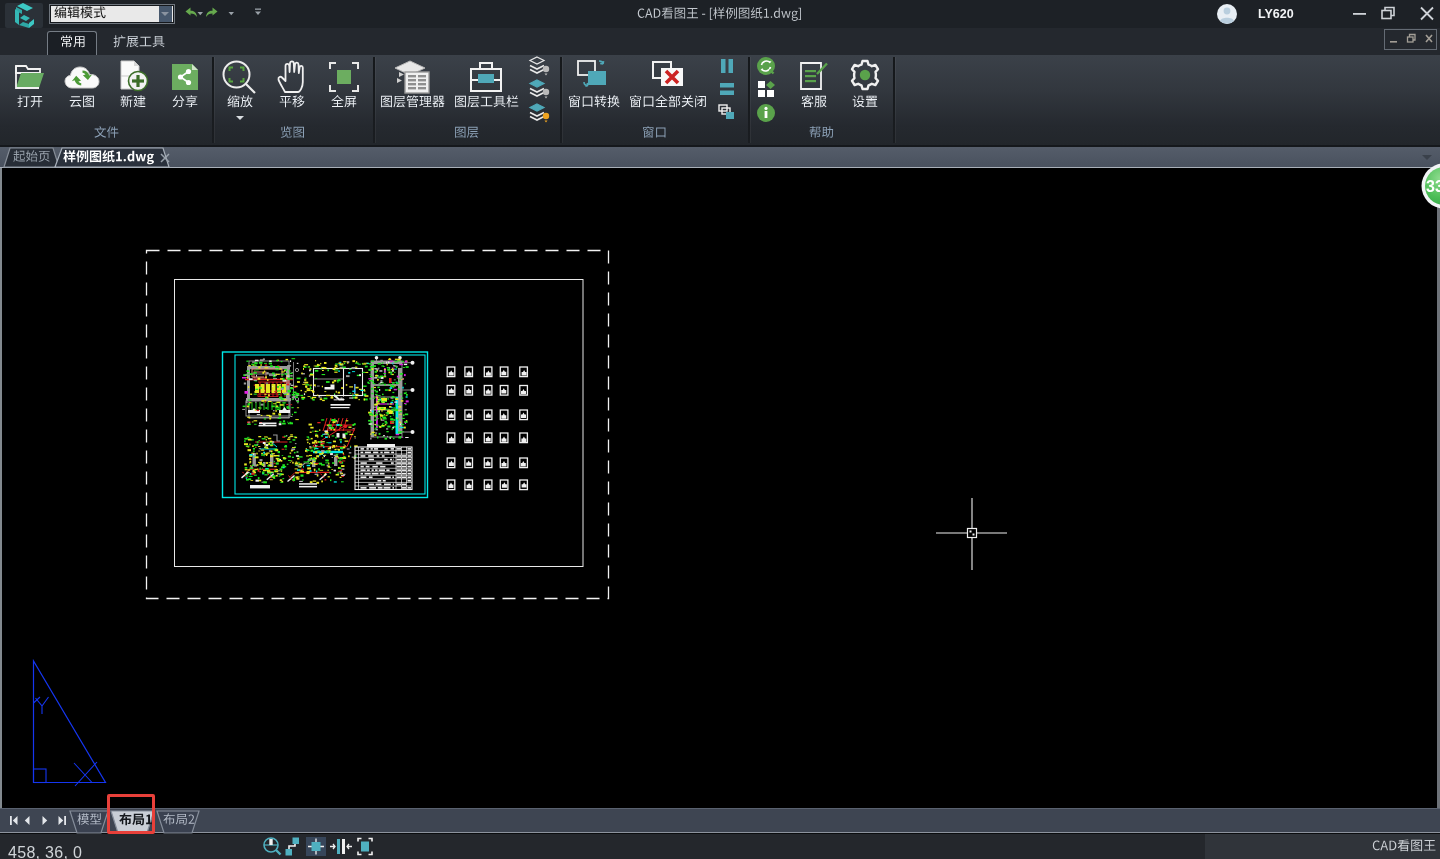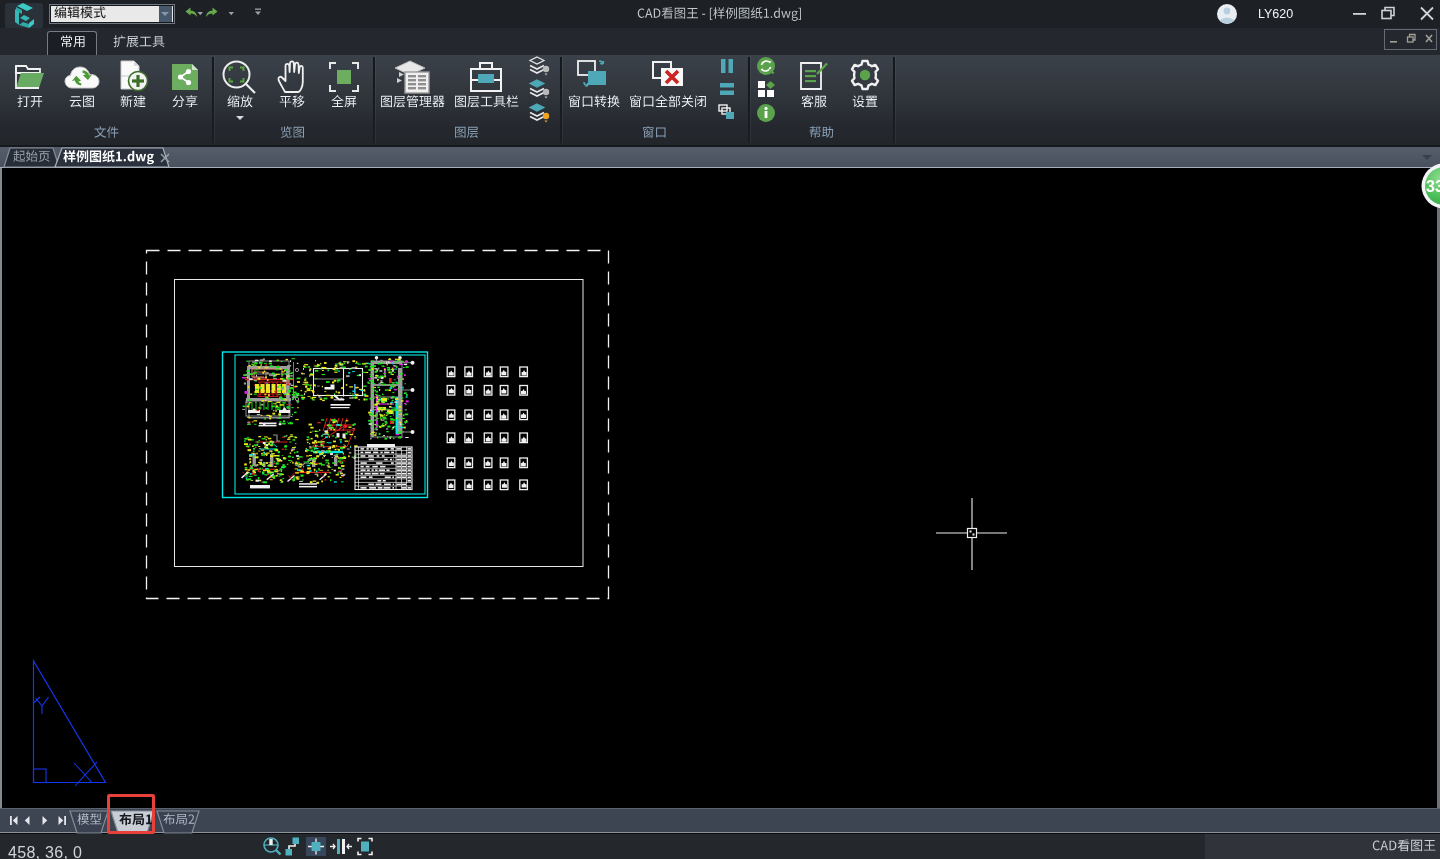--- a/index.html
+++ b/index.html
@@ -54,21 +54,21 @@
       <div class="abs" style="left:600px;top:7px;width:240px;display:flex;justify-content:center">
         <svg width="165.3" height="15.6" viewBox="0 0 165.3 15.6" style="display:block">
           <path d="M4.7 10.9C5.9 10.9 6.8 10.4 7.5 9.6L6.9 8.9C6.3 9.5 5.6 9.9 4.8 9.9C3.0 9.9 1.9 8.4 1.9 6.1C1.9 3.8 3.1 2.4 4.8 2.4C5.6 2.4 6.2 2.8 6.7 3.3L7.3 2.5C6.8 2.0 5.9 1.4 4.8 1.4C2.5 1.4 0.7 3.2 0.7 6.2C0.7 9.2 2.4 10.9 4.7 10.9Z M8.0 10.8H9.2L10.1 7.9H13.4L14.3 10.8H15.5L12.4 1.6H11.1ZM10.4 7.0 10.8 5.6C11.1 4.6 11.4 3.6 11.7 2.5H11.8C12.1 3.6 12.4 4.6 12.7 5.6L13.1 7.0Z M16.8 10.8H19.2C21.9 10.8 23.4 9.0 23.4 6.1C23.4 3.2 21.9 1.6 19.1 1.6H16.8ZM18.0 9.8V2.5H19.0C21.2 2.5 22.2 3.8 22.2 6.1C22.2 8.4 21.2 9.8 19.0 9.8Z M28.3 8.1H33.8V8.9H28.3ZM28.3 7.4V6.6H33.8V7.4ZM28.3 9.6H33.8V10.5H28.3ZM34.5 0.3C32.5 0.8 28.7 0.9 25.7 1.0C25.7 1.2 25.8 1.5 25.8 1.7C26.9 1.7 28.1 1.7 29.3 1.6C29.2 1.9 29.1 2.2 29.0 2.5H25.8V3.2H28.7C28.6 3.5 28.5 3.8 28.3 4.2H24.9V4.9H27.9C27.1 6.3 26.0 7.4 24.6 8.2C24.8 8.4 25.1 8.8 25.2 9.0C26.1 8.4 26.8 7.8 27.4 7.1V11.8H28.3V11.3H33.8V11.8H34.7V5.8H28.4C28.6 5.5 28.8 5.2 29.0 4.9H35.9V4.2H29.3C29.5 3.8 29.6 3.5 29.8 3.2H35.2V2.5H30.0L30.3 1.6C32.1 1.4 33.8 1.3 35.1 1.0Z M41.4 7.3C42.4 7.5 43.6 7.9 44.3 8.3L44.7 7.6C44.0 7.3 42.8 6.9 41.8 6.7ZM40.1 8.8C41.8 9.1 44.0 9.6 45.2 10.0L45.6 9.3C44.4 8.9 42.2 8.4 40.5 8.2ZM37.7 0.8V11.8H38.6V11.2H47.2V11.8H48.1V0.8ZM38.6 10.4V1.7H47.2V10.4ZM41.8 1.9C41.2 2.9 40.1 3.9 39.1 4.5C39.3 4.7 39.6 4.9 39.7 5.1C40.1 4.8 40.5 4.5 40.9 4.2C41.3 4.6 41.7 5.0 42.2 5.3C41.2 5.8 40.0 6.2 38.8 6.4C39.0 6.6 39.2 7.0 39.3 7.2C40.5 6.9 41.8 6.4 43.0 5.8C44.1 6.4 45.2 6.8 46.4 7.0C46.5 6.8 46.8 6.5 47.0 6.3C45.9 6.1 44.8 5.8 43.8 5.3C44.7 4.7 45.5 4.0 46.0 3.2L45.5 2.9L45.4 2.9H42.1C42.3 2.7 42.5 2.4 42.6 2.2ZM41.4 3.7 41.5 3.6H44.7C44.3 4.1 43.7 4.5 43.0 4.9C42.4 4.6 41.8 4.2 41.4 3.7Z M49.8 10.3V11.2H61.0V10.3H55.9V6.4H60.0V5.5H55.9V2.0H60.4V1.1H50.5V2.0H54.9V5.5H51.0V6.4H54.9V10.3Z M65.0 7.7H68.2V6.8H65.0Z M72.9 12.9H75.4V12.2H73.8V1.5H75.4V0.8H72.9Z M81.3 0.6C81.8 1.2 82.2 2.1 82.4 2.6L83.3 2.3C83.1 1.7 82.6 0.9 82.2 0.3ZM86.1 0.2C85.8 0.9 85.4 1.9 84.9 2.7H80.8V3.5H83.6V5.2H81.2V6.1H83.6V7.9H80.3V8.8H83.6V11.7H84.6V8.8H87.7V7.9H84.6V6.1H87.0V5.2H84.6V3.5H87.4V2.7H85.9C86.3 2.0 86.7 1.2 87.1 0.5ZM78.1 0.2V2.7H76.5V3.5H78.1C77.8 5.2 77.0 7.2 76.2 8.3C76.4 8.5 76.6 8.9 76.7 9.2C77.2 8.4 77.7 7.2 78.1 6.0V11.7H79.0V5.2C79.4 5.9 79.7 6.6 79.9 7.0L80.5 6.3C80.3 6.0 79.4 4.5 79.0 4.1V3.5H80.3V2.7H79.0V0.2Z M97.0 1.7V8.7H97.8V1.7ZM99.0 0.3V10.5C99.0 10.7 98.9 10.7 98.7 10.8C98.5 10.8 97.8 10.8 97.1 10.7C97.2 11.0 97.4 11.4 97.4 11.7C98.4 11.7 99.0 11.6 99.4 11.5C99.7 11.3 99.9 11.1 99.9 10.5V0.3ZM92.8 7.1C93.2 7.5 93.8 7.9 94.1 8.3C93.6 9.5 92.8 10.5 91.9 11.0C92.1 11.2 92.4 11.5 92.5 11.8C94.4 10.4 95.7 7.8 96.1 3.8L95.6 3.7L95.4 3.7H93.8C94.0 3.1 94.2 2.5 94.3 1.8H96.4V0.9H92.0V1.8H93.4C93.0 3.8 92.4 5.7 91.5 6.9C91.7 7.1 92.0 7.4 92.2 7.5C92.7 6.7 93.2 5.7 93.6 4.6H95.2C95.0 5.6 94.8 6.6 94.5 7.4C94.1 7.1 93.7 6.8 93.3 6.5ZM91.0 0.3C90.5 2.1 89.7 3.9 88.7 5.1C88.9 5.3 89.1 5.8 89.2 6.0C89.5 5.6 89.8 5.2 90.1 4.7V11.7H91.0V2.9C91.3 2.1 91.6 1.3 91.8 0.5Z M105.5 7.3C106.5 7.5 107.8 7.9 108.5 8.3L108.9 7.6C108.2 7.3 106.9 6.9 105.9 6.7ZM104.3 8.8C106.0 9.1 108.2 9.6 109.4 10.0L109.8 9.3C108.6 8.9 106.4 8.4 104.7 8.2ZM101.9 0.8V11.8H102.8V11.2H111.4V11.8H112.3V0.8ZM102.8 10.4V1.7H111.4V10.4ZM106.0 1.9C105.4 2.9 104.3 3.9 103.2 4.5C103.4 4.7 103.8 4.9 103.9 5.1C104.3 4.8 104.7 4.5 105.0 4.2C105.4 4.6 105.9 5.0 106.4 5.3C105.3 5.8 104.1 6.2 103.0 6.4C103.2 6.6 103.4 7.0 103.5 7.2C104.7 6.9 106.0 6.4 107.2 5.8C108.2 6.4 109.4 6.8 110.6 7.0C110.7 6.8 110.9 6.5 111.1 6.3C110.0 6.1 108.9 5.8 107.9 5.3C108.9 4.7 109.7 4.0 110.2 3.2L109.7 2.9L109.5 2.9H106.3C106.5 2.7 106.6 2.4 106.8 2.2ZM105.6 3.7 105.6 3.6H108.9C108.4 4.1 107.8 4.5 107.2 4.9C106.5 4.6 106.0 4.2 105.6 3.7Z M113.9 10.1 114.1 11.0C115.3 10.7 116.8 10.3 118.3 9.9L118.3 9.1C116.6 9.5 115.0 9.9 113.9 10.1ZM114.1 5.5C114.3 5.4 114.6 5.3 116.3 5.1C115.7 5.9 115.1 6.6 114.9 6.8C114.5 7.3 114.2 7.6 113.9 7.6C114.0 7.8 114.2 8.2 114.2 8.4V8.5L114.2 8.5C114.5 8.3 115.0 8.2 118.4 7.5C118.3 7.3 118.3 7.0 118.4 6.7L115.6 7.2C116.6 6.1 117.5 4.8 118.3 3.4L117.6 2.9C117.4 3.4 117.1 3.8 116.8 4.2L115.1 4.4C115.9 3.3 116.6 2.0 117.2 0.6L116.3 0.2C115.8 1.8 114.9 3.4 114.6 3.8C114.3 4.2 114.1 4.5 113.8 4.6C113.9 4.8 114.1 5.3 114.1 5.5ZM118.8 11.8C119.1 11.6 119.4 11.4 122.0 10.6C122.0 10.3 121.9 10.0 121.9 9.7L119.7 10.4V6.0H122.0C122.3 9.3 122.9 11.6 124.2 11.6C125.0 11.6 125.3 11.1 125.4 9.2C125.2 9.1 124.8 8.9 124.6 8.7C124.6 10.1 124.5 10.7 124.3 10.7C123.6 10.7 123.1 8.9 122.9 6.0H125.1V5.1H122.9C122.8 4.0 122.8 2.8 122.8 1.6C123.5 1.4 124.3 1.3 124.9 1.1L124.2 0.3C122.9 0.8 120.7 1.1 118.9 1.4V10.2C118.9 10.7 118.6 10.9 118.4 11.0C118.5 11.2 118.7 11.6 118.8 11.8ZM122.0 5.1H119.7V2.1C120.4 2.0 121.2 1.9 121.9 1.8C121.9 2.9 121.9 4.1 122.0 5.1Z M126.9 10.8H132.0V9.8H130.1V1.6H129.2C128.8 1.9 128.2 2.1 127.3 2.2V3.0H129.0V9.8H126.9Z M134.5 10.9C135.0 10.9 135.3 10.6 135.3 10.1C135.3 9.5 135.0 9.2 134.5 9.2C134.0 9.2 133.7 9.5 133.7 10.1C133.7 10.6 134.0 10.9 134.5 10.9Z M139.7 10.9C140.5 10.9 141.2 10.5 141.8 9.9H141.8L141.9 10.8H142.8V0.8H141.7V3.4L141.8 4.6C141.2 4.1 140.6 3.8 139.8 3.8C138.3 3.8 136.9 5.2 136.9 7.4C136.9 9.6 138.0 10.9 139.7 10.9ZM140.0 9.9C138.8 9.9 138.1 9.0 138.1 7.3C138.1 5.8 139.0 4.8 140.0 4.8C140.6 4.8 141.1 4.9 141.7 5.5V9.0C141.1 9.7 140.6 9.9 140.0 9.9Z M146.2 10.8H147.5L148.5 7.1C148.7 6.5 148.8 5.8 149.0 5.1H149.0C149.2 5.8 149.3 6.5 149.5 7.1L150.5 10.8H151.9L153.7 4.0H152.6L151.6 7.9C151.5 8.5 151.3 9.2 151.2 9.8H151.1C151.0 9.2 150.8 8.5 150.7 7.9L149.6 4.0H148.5L147.4 7.9C147.3 8.5 147.1 9.2 147.0 9.8H146.9C146.8 9.2 146.6 8.5 146.5 7.9L145.5 4.0H144.3Z M157.5 13.9C159.6 13.9 160.9 12.8 160.9 11.5C160.9 10.4 160.1 9.9 158.5 9.9H157.2C156.3 9.9 156.0 9.6 156.0 9.2C156.0 8.8 156.2 8.6 156.4 8.4C156.7 8.5 157.1 8.6 157.4 8.6C158.8 8.6 159.9 7.7 159.9 6.2C159.9 5.6 159.7 5.1 159.4 4.8H160.8V4.0H158.4C158.2 3.9 157.8 3.8 157.4 3.8C156.1 3.8 154.9 4.7 154.9 6.2C154.9 7.0 155.3 7.7 155.8 8.0V8.1C155.4 8.3 155.0 8.8 155.0 9.3C155.0 9.9 155.3 10.2 155.7 10.5V10.5C155.0 10.9 154.7 11.5 154.7 12.1C154.7 13.2 155.8 13.9 157.5 13.9ZM157.4 7.8C156.7 7.8 156.0 7.2 156.0 6.2C156.0 5.2 156.7 4.6 157.4 4.6C158.3 4.6 158.9 5.2 158.9 6.2C158.9 7.2 158.2 7.8 157.4 7.8ZM157.6 13.1C156.4 13.1 155.7 12.6 155.7 11.9C155.7 11.5 155.9 11.1 156.3 10.8C156.6 10.8 157.0 10.8 157.2 10.8H158.4C159.3 10.8 159.8 11.1 159.8 11.7C159.8 12.4 158.9 13.1 157.6 13.1Z M161.5 12.9H164.0V0.8H161.5V1.5H163.1V12.2H161.5Z" fill="#c2c7cd"></path>
         </svg>
       </div>
       <svg class="abs" style="left:1216px;top:3px" width="22" height="22" viewBox="0 0 22 22">
 <circle cx="11" cy="11" r="10" fill="#e8eef4"></circle>
         <circle cx="11" cy="8" r="3.4" fill="#b9cede"></circle>
 <path d="M4 18 C5 13.5 17 13.5 18 18 A10 10 0 0 1 4 18Z" fill="#b9cede"></path>
       </svg>
-      <div class="abs" style="left:1258px;top:7px;font-size:12.5px;font-weight:normal;color:#f2f4f6">LY620</div>
+      <div class="abs" style="left:1258px;top:7px;font-size:12.5px;font-weight:bold;color:#f2f4f6">LY620</div>
       <svg class="abs" style="left:1345px;top:6px" width="92" height="16" viewBox="0 0 92 16">
 <rect x="8" y="7" width="13" height="1.8" fill="#cfd3d8"></rect>
 <g stroke="#cfd3d8" stroke-width="1.6" fill="none">
           <rect x="37" y="4.5" width="9" height="8"></rect>
           <path d="M40 4.5 L40 1.5 L49 1.5 L49 9.5 L46 9.5"></path>
         </g>
 <path d="M76 1.5 L88 13.5 M88 1.5 L76 13.5" stroke="#cfd3d8" stroke-width="1.8"></path>
 </svg>
     </div>
     <div id="tabrow">

